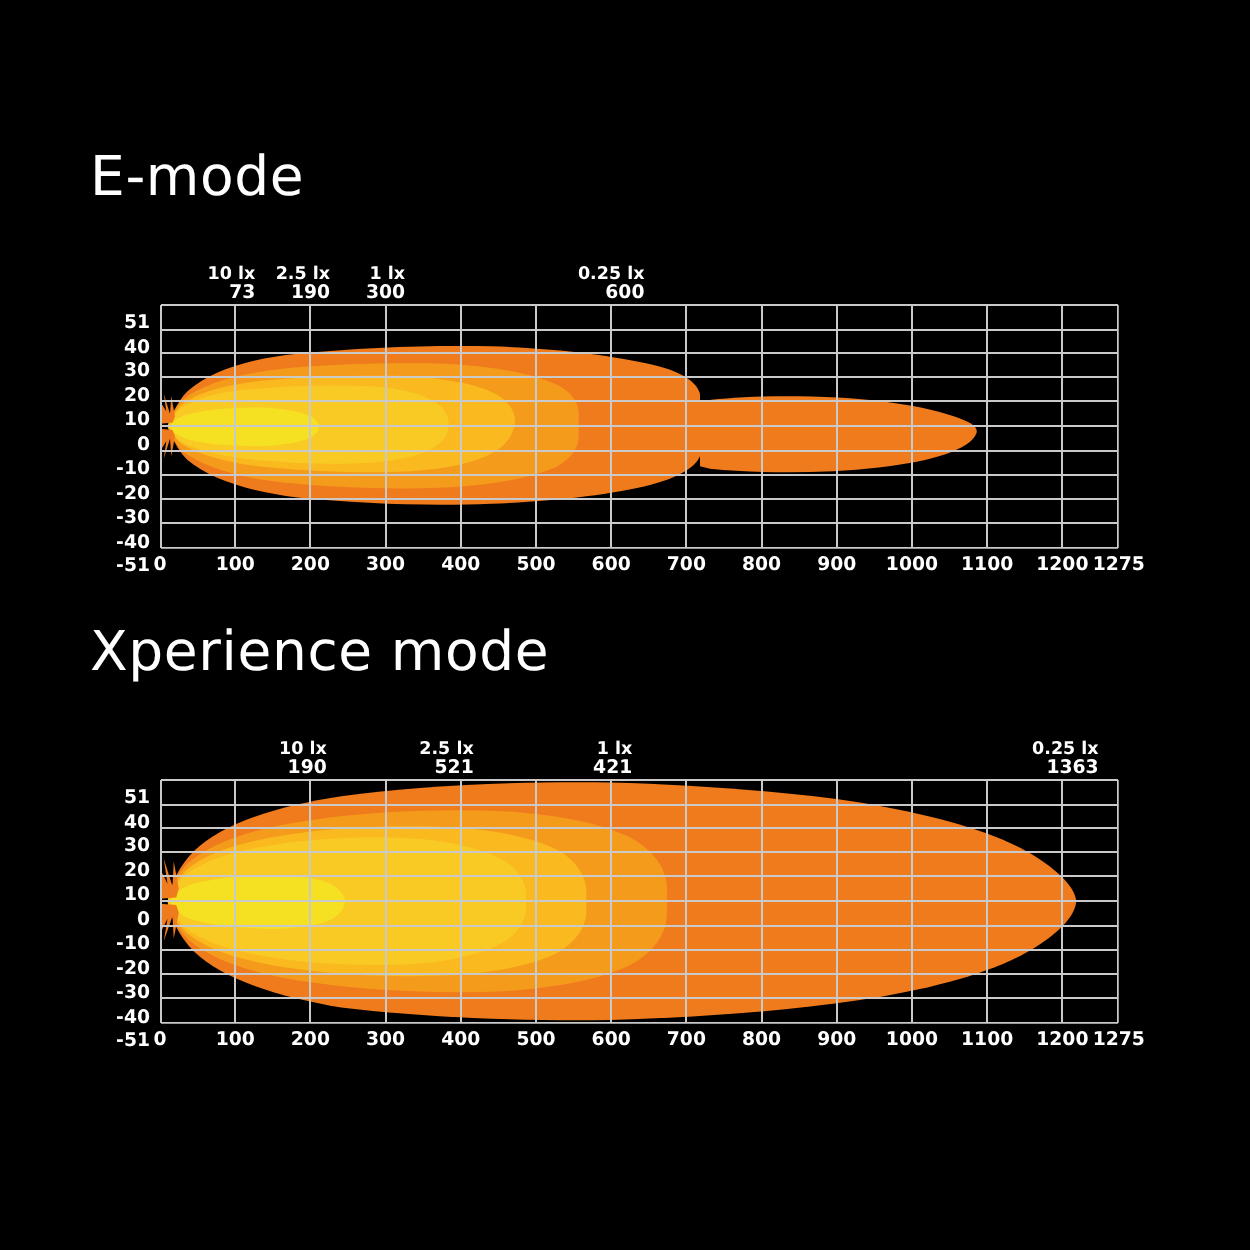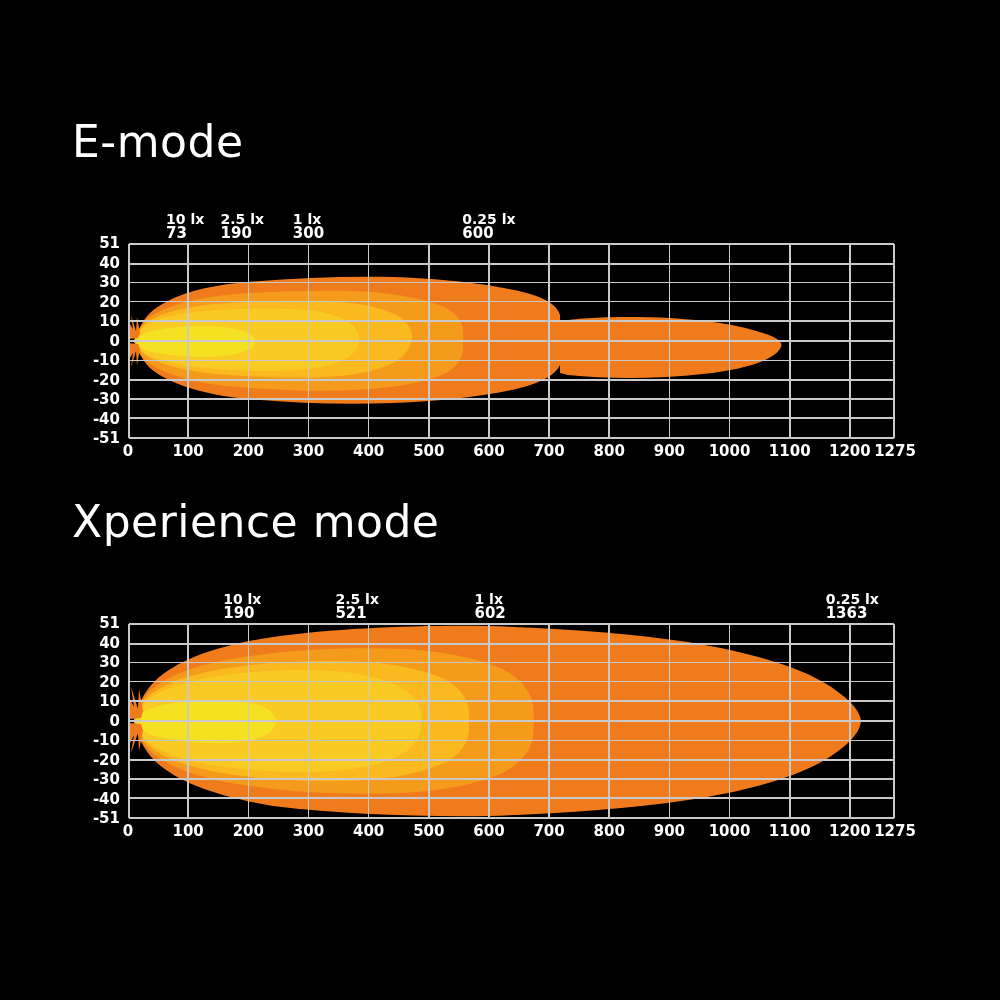--- a/index.html
+++ b/index.html
@@ -27,36 +27,36 @@
     box-sizing:border-box;
   }
   .plot svg{display:block;width:100%;height:100%;}
 
   
   .ylab{
     position:absolute;right:0;
     font-size:15px;font-weight:700;color:#fff;
     text-align:right;line-height:1;white-space:nowrap;
   }
-  .ylabs{position:absolute;left:62px;top:33px;width:58px;height:196px;}
+  .ylabs{position:absolute;left:62px;top:47px;width:58px;height:196px;}
 
   
   .xlabs{position:absolute;left:128px;top:234px;width:767px;height:26px;}
   .xlab{
     position:absolute;top:0;
     font-size:15px;font-weight:700;color:#fff;
     transform:translateX(-50%);white-space:nowrap;line-height:1;
   }
 
   
   .luxmarks{position:absolute;left:128px;top:0;width:767px;height:33px;}
   .luxmark{
     position:absolute;bottom:1px;
     transform:translateX(-50%);
-    text-align:left;white-space:nowrap;line-height:1.05;
+    text-align:right;white-space:nowrap;line-height:1.05;
   }
   .luxmark .lx{font-size:14px;font-weight:700;color:#fff;display:block;}
   .luxmark .dist{font-size:15px;font-weight:700;color:#fff;display:block;}
 </style>
 </head>
 <body>
 
 <div class="page">
 
   <div class="chart-block" id="chart-1">
@@ -192,21 +192,21 @@
           <div class="luxmark" style="left: 114.298px;">
             <span class="lx">10 lx</span>
             <span class="dist">190</span>
           </div>
           <div class="luxmark" style="left: 229.198px;">
             <span class="lx">2.5 lx</span>
             <span class="dist">521</span>
           </div>
           <div class="luxmark" style="left: 362.144px;">
             <span class="lx">1 lx</span>
-            <span class="dist">602</span>
+            <span class="dist">421</span>
           </div>
           <div class="luxmark" style="left: 724.289px;">
             <span class="lx">0.25 lx</span>
             <span class="dist">1363</span>
           </div>
         </div>
 
       <div class="ylabs">
           <span class="ylab" style="top: -7px;">51</span>
           <span class="ylab" style="top: 12.5px;">40</span>

